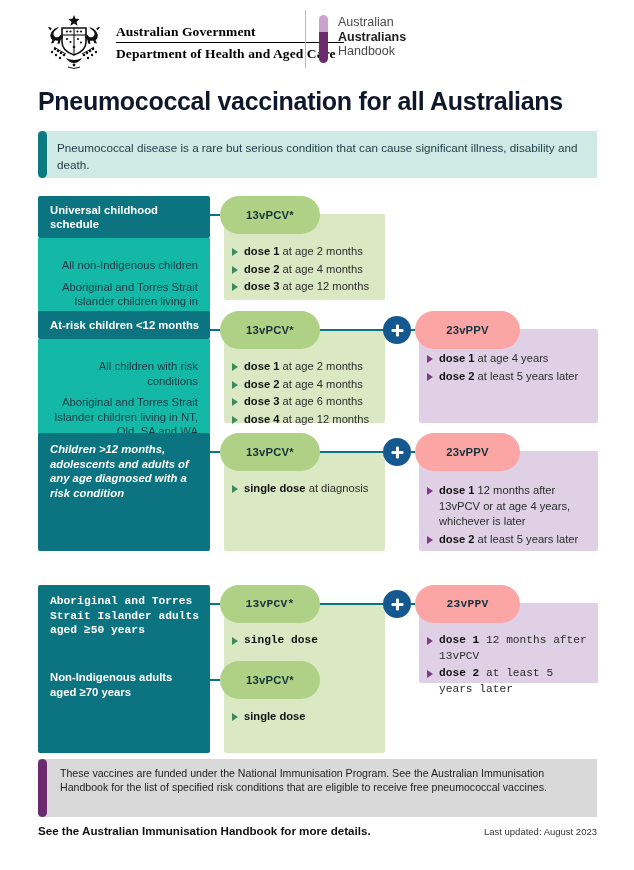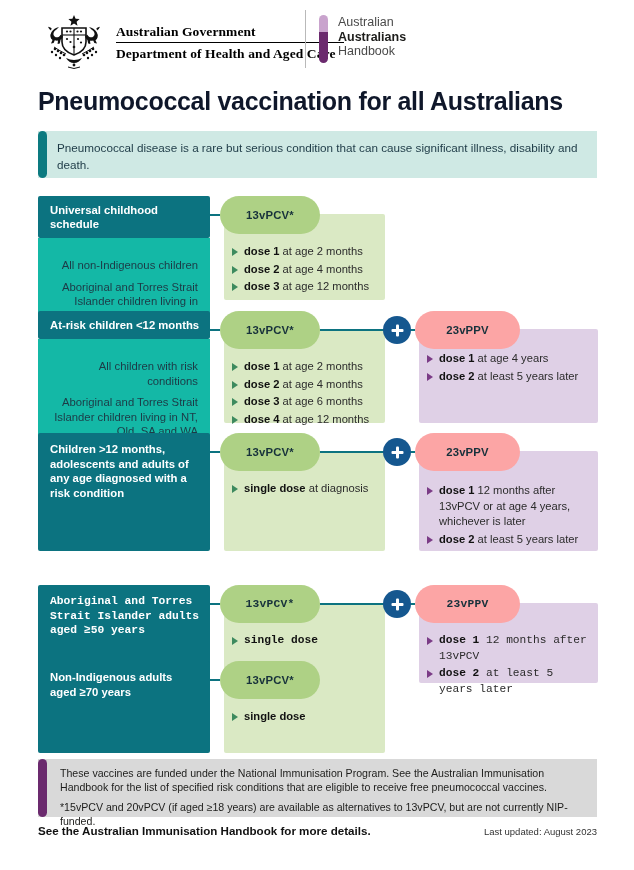--- a/index.html
+++ b/index.html
@@ -248,21 +248,21 @@
             <span><b>dose 1</b><span class="txt"> at age 4 years</span></span>
           </div>
           <div class="dose">
             <span class="tri tri-purple"></span>
             <span><b>dose 2</b><span class="txt"> at least 5 years later</span></span>
           </div>
         </div>
       </div>
       <div class="row" style="top: 433px; height: 118px;">
         <div class="panel" style="height: 118px;">
-          <div class="panel-solid" style="height: 100px;">Children &gt;12 months, adolescents and adults of any age diagnosed with a risk condition</div>
+          <div class="panel-solid" style="height: 100px; font-style: italic;">Children &gt;12 months, adolescents and adults of any age diagnosed with a risk condition</div>
         </div>
         <div class="connector" style="left: 172px; width: 10px; top: 18px;"></div>
         <div class="col-green-body" style="left: 186px; top: 18px; width: 161px; height: 100px;"></div>
         <div class="pill-green" style="left: 182px; top: 0px; width: 100px; height: 38px;">
           <span>13vPCV*</span>
         </div>
         <div class="doses" style="left: 194px; top: 48px; width: 145px;">
           <div class="dose">
             <span class="tri tri-green"></span>
             <span><b>single dose</b><span class="txt"> at diagnosis</span></span>
@@ -342,21 +342,20 @@
             <span><b>single dose</b><span class="txt"></span></span>
           </div>
         </div>
       </div>
     </div>
 
   <div class="footnote">
     <div class="footnote-bar"></div>
     <div class="footnote-text">
       <p>These vaccines are funded under the National Immunisation Program. See the Australian Immunisation Handbook for the list of specified risk conditions that are eligible to receive free pneumococcal vaccines.</p>
-      <p>*15vPCV and 20vPCV (if aged ≥18 years) are available as alternatives to 13vPCV, but are not currently NIP-funded.</p>
     </div>
   </div>
 
   <div class="footer-row">
     <div class="footer-left">See the Australian Immunisation Handbook for more details.</div>
     <div class="footer-right">Last updated: August 2023</div>
   </div>
 
 </div>
 

